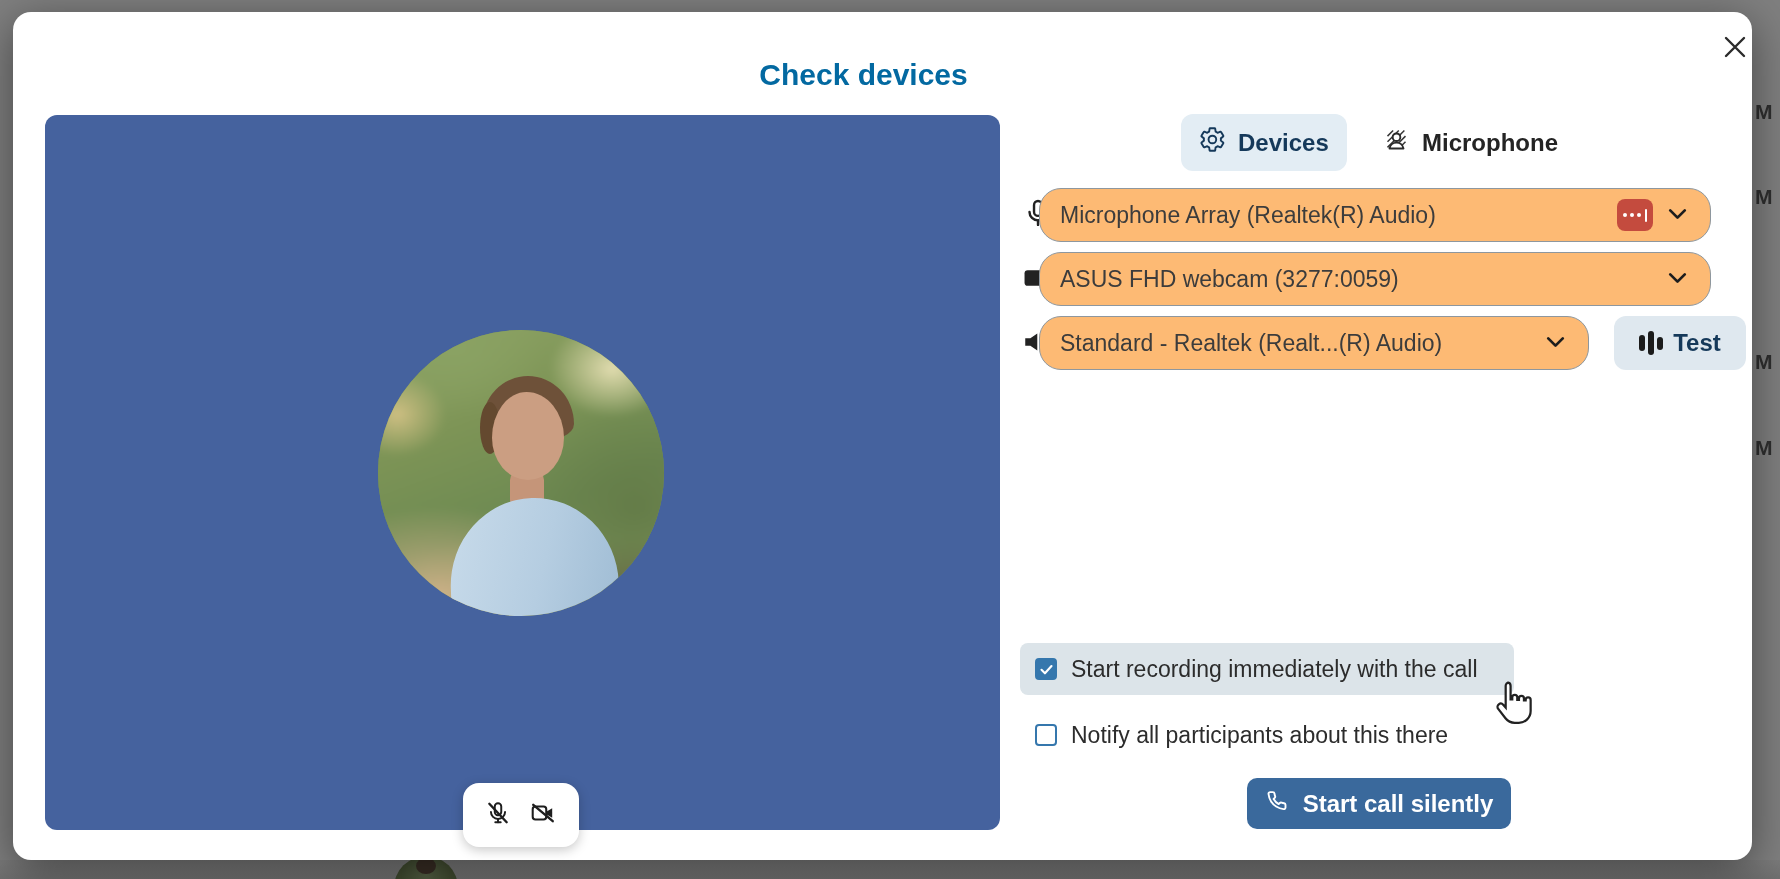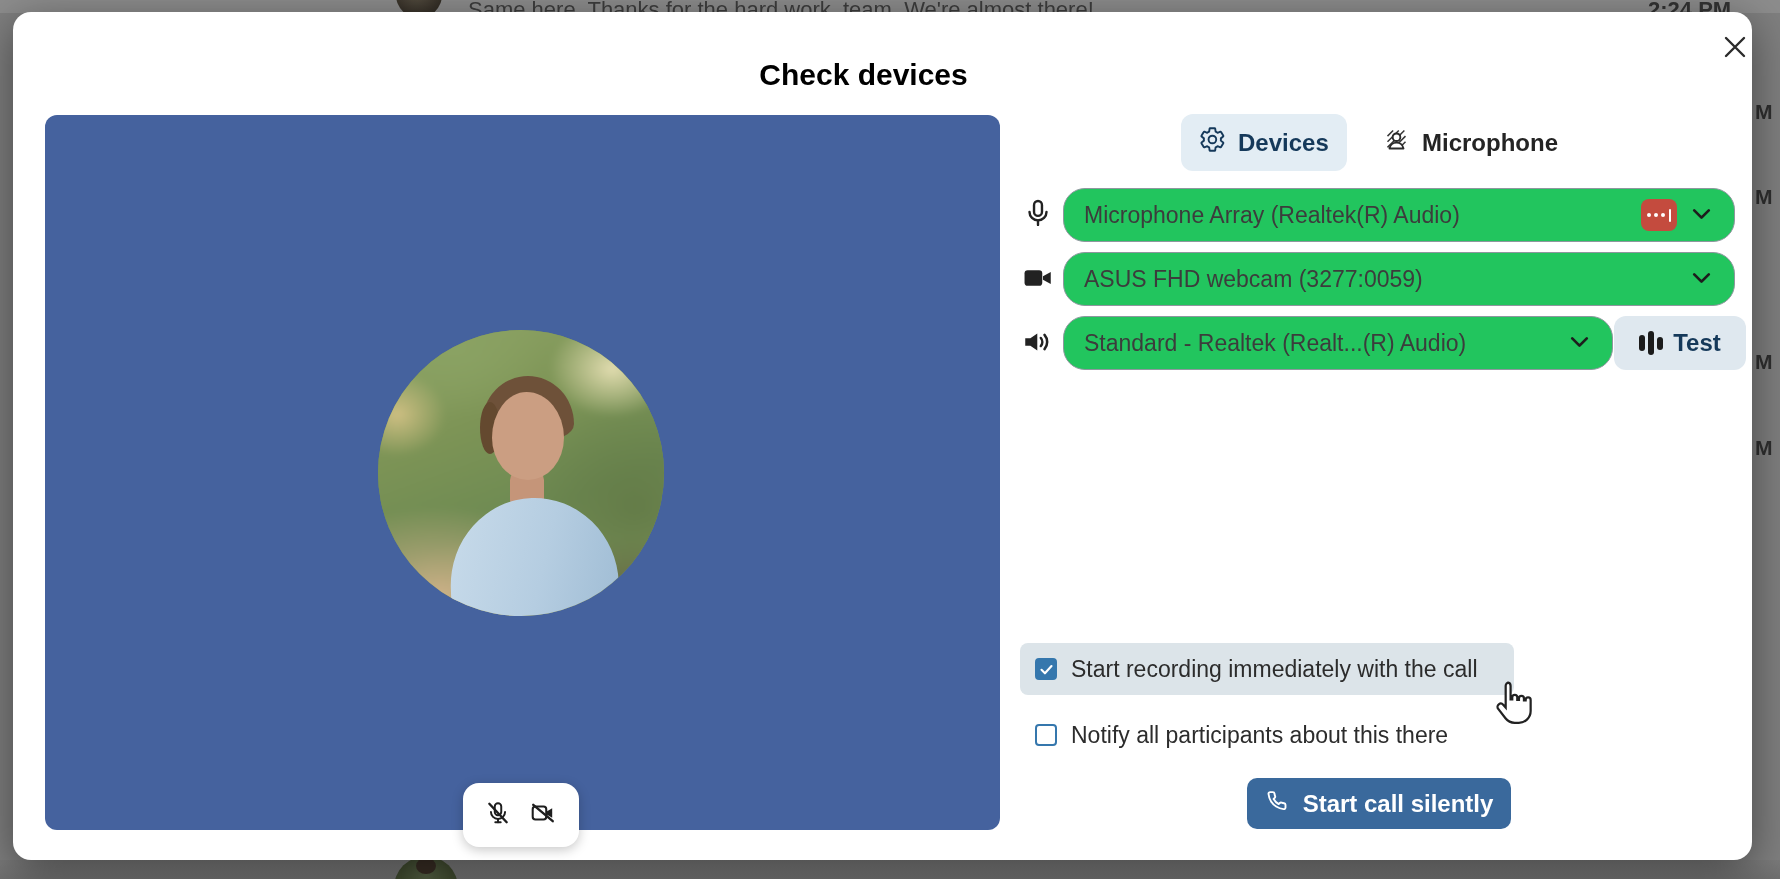--- a/index.html
+++ b/index.html
@@ -19,21 +19,21 @@
                   background:linear-gradient(180deg,#7b7b7b,#6f6f6f); }
   .bottom-avatar { position:absolute; left:394px; top:856px; width:64px; height:64px; border-radius:50%;
                    background:radial-gradient(circle at 50% 30%, #70805a 0%, #55633f 45%, #434f33 100%);
                    filter:brightness(.75); }
   .bottom-avatar .head { position:absolute; left:22px; top:2px; width:20px; height:16px; border-radius:50%; background:#4a3c30; }
 
   
   .modal { position:absolute; left:13px; top:12px; width:1739px; height:848px; background:#ffffff;
            border-radius:18px; box-shadow:0 10px 45px rgba(0,0,0,.45); }
   .modal-title { position:absolute; left:0; top:46px; width:1739px; text-align:center; padding-right:38px;
-                 font-size:30px; font-weight:bold; color:#000000; }
+                 font-size:30px; font-weight:bold; color:#0369a1; }
   .close-btn { position:absolute; left:1700px; top:14px; width:44px; height:44px; border:none; background:transparent;
                cursor:pointer; display:flex; align-items:center; justify-content:center; }
 
   
   .preview { position:absolute; left:32px; top:103px; width:955px; height:715px; background:#45629e;
              border-radius:12px; }
   .avatar-circle { position:absolute; left:333px; top:215px; width:286px; height:286px; border-radius:50%;
                    overflow:hidden; background:#7c9355; }
   .foliage { position:absolute; left:-20px; top:-20px; right:-20px; bottom:-20px;
              background:
@@ -61,21 +61,21 @@
 
   
   .tab { position:absolute; height:57px; display:flex; align-items:center; gap:12px; border:none; cursor:pointer;
          background:transparent; border-radius:12px; font-family:"Liberation Sans",sans-serif;
          font-size:24px; font-weight:bold; color:#242424; padding:0 18px; }
   .tab.selected { background:#e3edf4; color:#15395a; }
   .tab-devices { left:1168px; top:102px; }
   .tab-backgrounds { left:1352px; top:102px; }
 
   .row-icon { position:absolute; left:1008px; width:36px; height:36px; }
-  .dd { position:absolute; left:1050px; width:672px; height:54px; background:#22c55e;
+  .dd { position:absolute; left:1026px; width:672px; height:54px; background:#fdba74;
         border:1.5px solid #8e979e; border-radius:22px; display:flex; align-items:center;
         padding:0 20px; cursor:pointer; }
   .dd-text { font-size:23px; color:#3c3c3c; white-space:nowrap; overflow:hidden; flex:1 1 auto; }
   .dd .chev { flex:0 0 auto; margin-left:12px; }
   .badge-red { width:36px; height:32px; background:#c44b3e; border-radius:8px; flex:0 0 auto;
                display:flex; align-items:center; justify-content:center; gap:2.5px; margin-left:8px; }
   .badge-red i { width:4.5px; height:4.5px; border-radius:50%; background:#fff; }
   .badge-red .caret { width:2.5px; height:13px; border-radius:1px; background:#fff; margin-left:1px; }
 
   .test-btn { position:absolute; left:1601px; top:304px; width:132px; height:54px; background:#dfe8ef;
@@ -101,25 +101,20 @@
                gap:14px; cursor:pointer; font-family:"Liberation Sans",sans-serif;
                font-size:24px; font-weight:bold; color:#ffffff; }
 
   .cursor-hand { position:absolute; left:1490px; top:678px; }
 </style>
 </head>
 <body>
 
 <div class="stage">
 
-  <div class="top-strip">
-    <div class="strip-avatar"></div>
-    <div class="strip-msg">Same here. Thanks for the hard work, team. We're almost there!</div>
-    <div class="strip-time">2:24 PM</div>
-  </div>
   <div class="edge-frag" style="top:100px;">M</div>
   <div class="edge-frag" style="top:185px;">M</div>
   <div class="edge-frag" style="top:350px;">M</div>
   <div class="edge-frag" style="top:436px;">M</div>
   <div class="bottom-strip"></div>
   <div class="bottom-avatar">
       <div class="head"></div>
     </div>
 
   <div class="modal">

